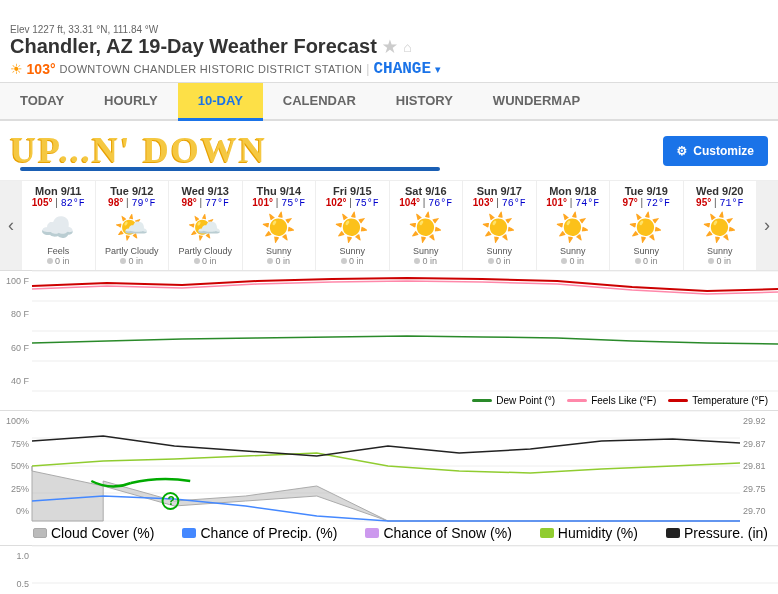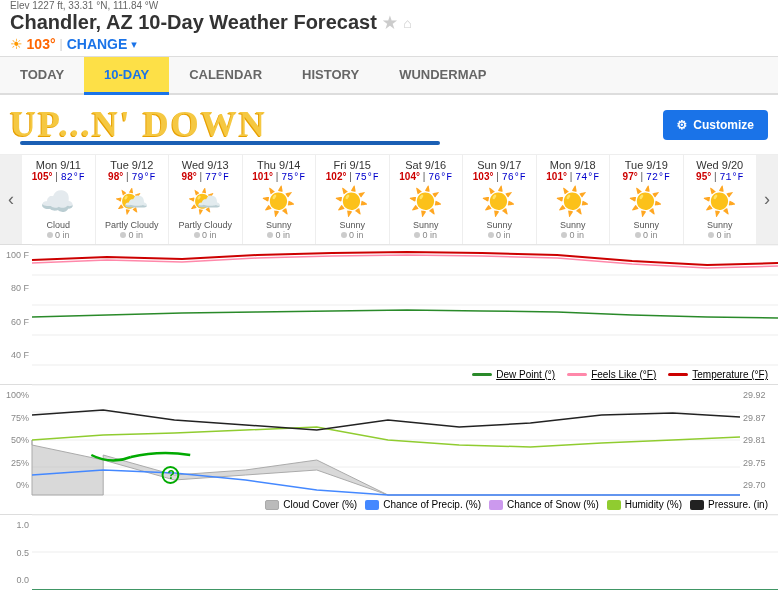--- a/index.html
+++ b/index.html
@@ -1,86 +1,88 @@
 <!DOCTYPE html>
 <html><head>
   <meta charset="utf-8">
   <style>
     * { box-sizing: border-box; margin: 0; padding: 0; }
     body { font-family: Arial, sans-serif; font-size: 12px; background: #fff; width: 778px; }
     
-    .top-bar { padding: 0 10px 2px; border-bottom: 1px solid #ddd; }
+    .top-bar { padding: 24px 10px 2px; border-bottom: 1px solid #ddd; }
     .elev-info { font-size: 10px; color: #666; }
     .page-title { font-size: 20px; font-weight: bold; color: #333; display: flex; align-items: center; gap: 6px; }
     .page-title .star { color: #ccc; font-size: 16px; }
     .page-title .home { color: #ccc; font-size: 14px; }
     .station-row { display: flex; align-items: center; gap: 4px; font-size: 12px; padding: 2px 0; }
     .temp-badge { color: #f60; font-weight: bold; font-size: 14px; }
     .station-name { color: #666; font-size: 11px; text-transform: uppercase; letter-spacing: 0.3px; }
     .divider-pipe { color: #ccc; }
-    .change-link { color: #1a73e8; font-weight: bold; font-size: 14px; text-transform: uppercase; cursor: pointer; }
+    .change-link { color: #1a73e8; font-weight: bold; font-size: 16px; text-transform: uppercase; cursor: pointer; font-family: Liberation Mono, monospace; }
     .sun-icon { color: #f90; font-size: 14px; }
     
     .nav-tabs { display: flex; border-bottom: 2px solid #ddd; background: #f8f8f8; }
     .nav-tab { padding: 10px 20px; font-size: 13px; font-weight: bold; color: #666; cursor: pointer; border: none; background: none; text-transform: uppercase; border-bottom: 3px solid transparent; margin-bottom: -2px; }
     .nav-tab.active { color: #1a73e8; border-bottom: 3px solid #1a73e8; background: #fde047; }
     
     .banner-area { position: relative; padding: 8px 10px; min-height: 60px; border-bottom: 1px solid #eee; overflow: hidden; }
     .banner-text { font-size: 36px; font-weight: bold; color: #f5c842; font-family: 'Comic Sans MS', cursive; letter-spacing: 2px; text-shadow: -1px 1px 0 #e8a000; }
     .banner-underline { height: 4px; background: #1a5fb4; width: 420px; margin-top: -4px; margin-left: 10px; border-radius: 2px; }
     .customize-btn { position: absolute; right: 10px; top: 15px; background: #1a73e8; color: white; border: none; padding: 8px 14px; border-radius: 4px; font-size: 12px; font-weight: bold; cursor: pointer; display: flex; align-items: center; gap: 6px; }
     
     .forecast-grid { display: flex; border-bottom: 1px solid #ddd; overflow: hidden; }
     .nav-arrow { width: 22px; background: #f0f0f0; border: none; cursor: pointer; font-size: 18px; color: #666; display: flex; align-items: center; justify-content: center; flex-shrink: 0; }
     .forecast-days { display: flex; flex: 1; }
     .day-col { flex: 1; border-right: 1px solid #eee; padding: 4px 2px; text-align: center; min-width: 0; }
     .day-col:last-child { border-right: none; }
-    .day-header { font-size: 11px; font-weight: normal; color: #333; }
+    .day-header { font-size: 11px; font-weight: bold; color: #333; }
     .day-temps { font-size: 10px; color: #555; }
     .day-temps .high { color: #c00; font-weight: bold; }
     .day-temps .low { color: #00c; font-family: Liberation Mono, monospace; }
     .day-icon { font-size: 28px; margin: 2px 0; }
     .day-desc { font-size: 9px; color: #555; }
     .day-precip { font-size: 9px; color: #888; display: flex; align-items: center; justify-content: center; gap: 2px; }
     .precip-dot { width: 6px; height: 6px; background: #ccc; border-radius: 50%; display: inline-block; }
     
     .chart-section { background: #fff; border-bottom: 1px solid #ddd; padding: 0; }
-    .chart-legend { display: flex; justify-content: flex-end; gap: 12px; padding: 4px 10px; font-size: 10px; text-decoration: underline; }
+    .chart-legend { display: flex; justify-content: flex-end; gap: 12px; padding: 4px 10px; font-size: 10px; }
     .legend-item { display: flex; align-items: center; gap: 4px; }
     .legend-color { width: 20px; height: 3px; border-radius: 2px; }
     
     .precip-chart-section { background: #fff; border-bottom: 1px solid #ddd; padding: 0; }
-    .precip-legend { display: flex; justify-content: flex-end; gap: 8px; padding: 4px 10px; font-size: 10px; flex-wrap: wrap; align-items: center; }
+    .precip-legend { display: flex; justify-content: flex-end; gap: 28px; padding: 4px 10px; font-size: 14px; flex-wrap: wrap; align-items: center; }
     .legend-box { width: 14px; height: 10px; display: inline-block; border-radius: 2px; }
     
     .accum-chart-section { background: #fff; }
     
     svg { width: 100%; height: 100%; overflow: visible; }
   </style>
 </head>
 <body>
 
 <div class="top-bar">
   <div class="elev-info">Elev 1227 ft, 33.31 °N, 111.84 °W</div>
   <div class="page-title">
-    <span>Chandler, AZ 10-Day Weather Forecast</span>
+    <span>Chandler, AZ 19-Day Weather Forecast</span>
     <span class="star">★</span>
     <span class="home">⌂</span>
   </div>
   <div class="station-row">
     <span class="sun-icon">☀</span>
     <span class="temp-badge">103°</span>
+    <span class="station-name">DOWNTOWN CHANDLER HISTORIC DISTRICT STATION</span>
     <span class="divider-pipe">|</span>
     <span class="change-link">CHANGE</span>
     <span style="color:#1a73e8; font-size:11px;">▾</span>
   </div>
 </div>
 
 <div class="nav-tabs">
   <button class="nav-tab">TODAY</button>
+  <button class="nav-tab">HOURLY</button>
   <button class="nav-tab active">10-DAY</button>
   <button class="nav-tab">CALENDAR</button>
   <button class="nav-tab">HISTORY</button>
   <button class="nav-tab">WUNDERMAP</button>
 </div>
 
 <div class="banner-area">
   <div class="banner-text">UP...N' DOWN</div>
   <div class="banner-underline"></div>
   <button class="customize-btn">
@@ -92,21 +94,21 @@
 <div class="forecast-grid">
   <button class="nav-arrow">‹</button>
   <div class="forecast-days" id="forecast-days">
       <div class="day-col">
     <div class="day-header">Mon 9/11</div>
     <div class="day-temps">
       <span class="high">105°</span> | 
       <span class="low">82°F</span>
     </div>
     <div class="day-icon">☁️</div>
-    <div class="day-desc">Cloud</div>
+    <div class="day-desc">Feels</div>
     <div class="day-precip">
       <span class="precip-dot"></span>
       0 in
     </div>
   </div>
       <div class="day-col">
     <div class="day-header">Tue 9/12</div>
     <div class="day-temps">
       <span class="high">98°</span> | 
       <span class="low">79°F</span>

